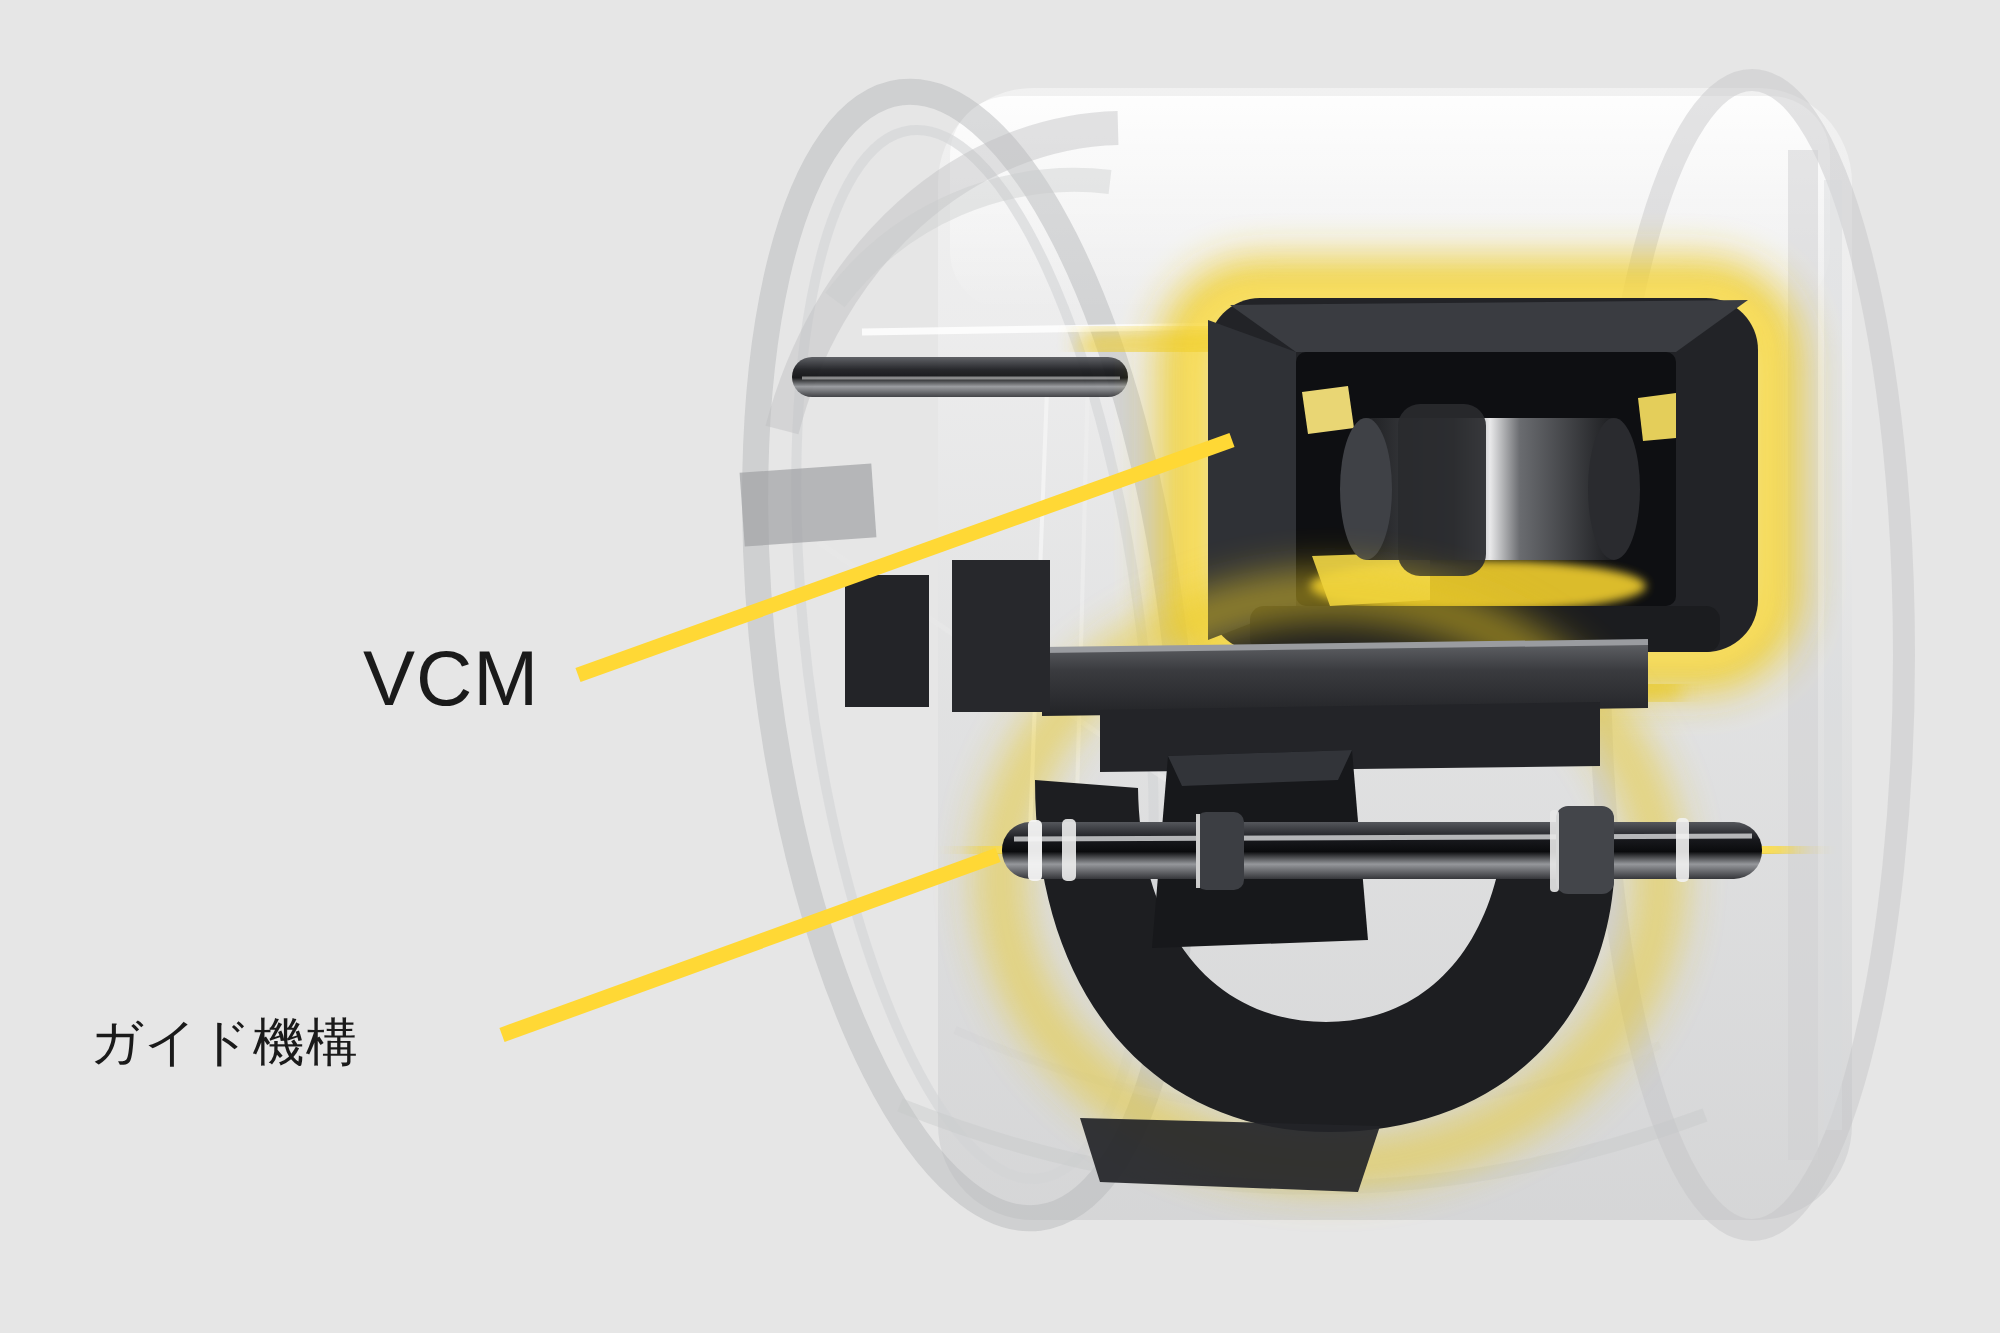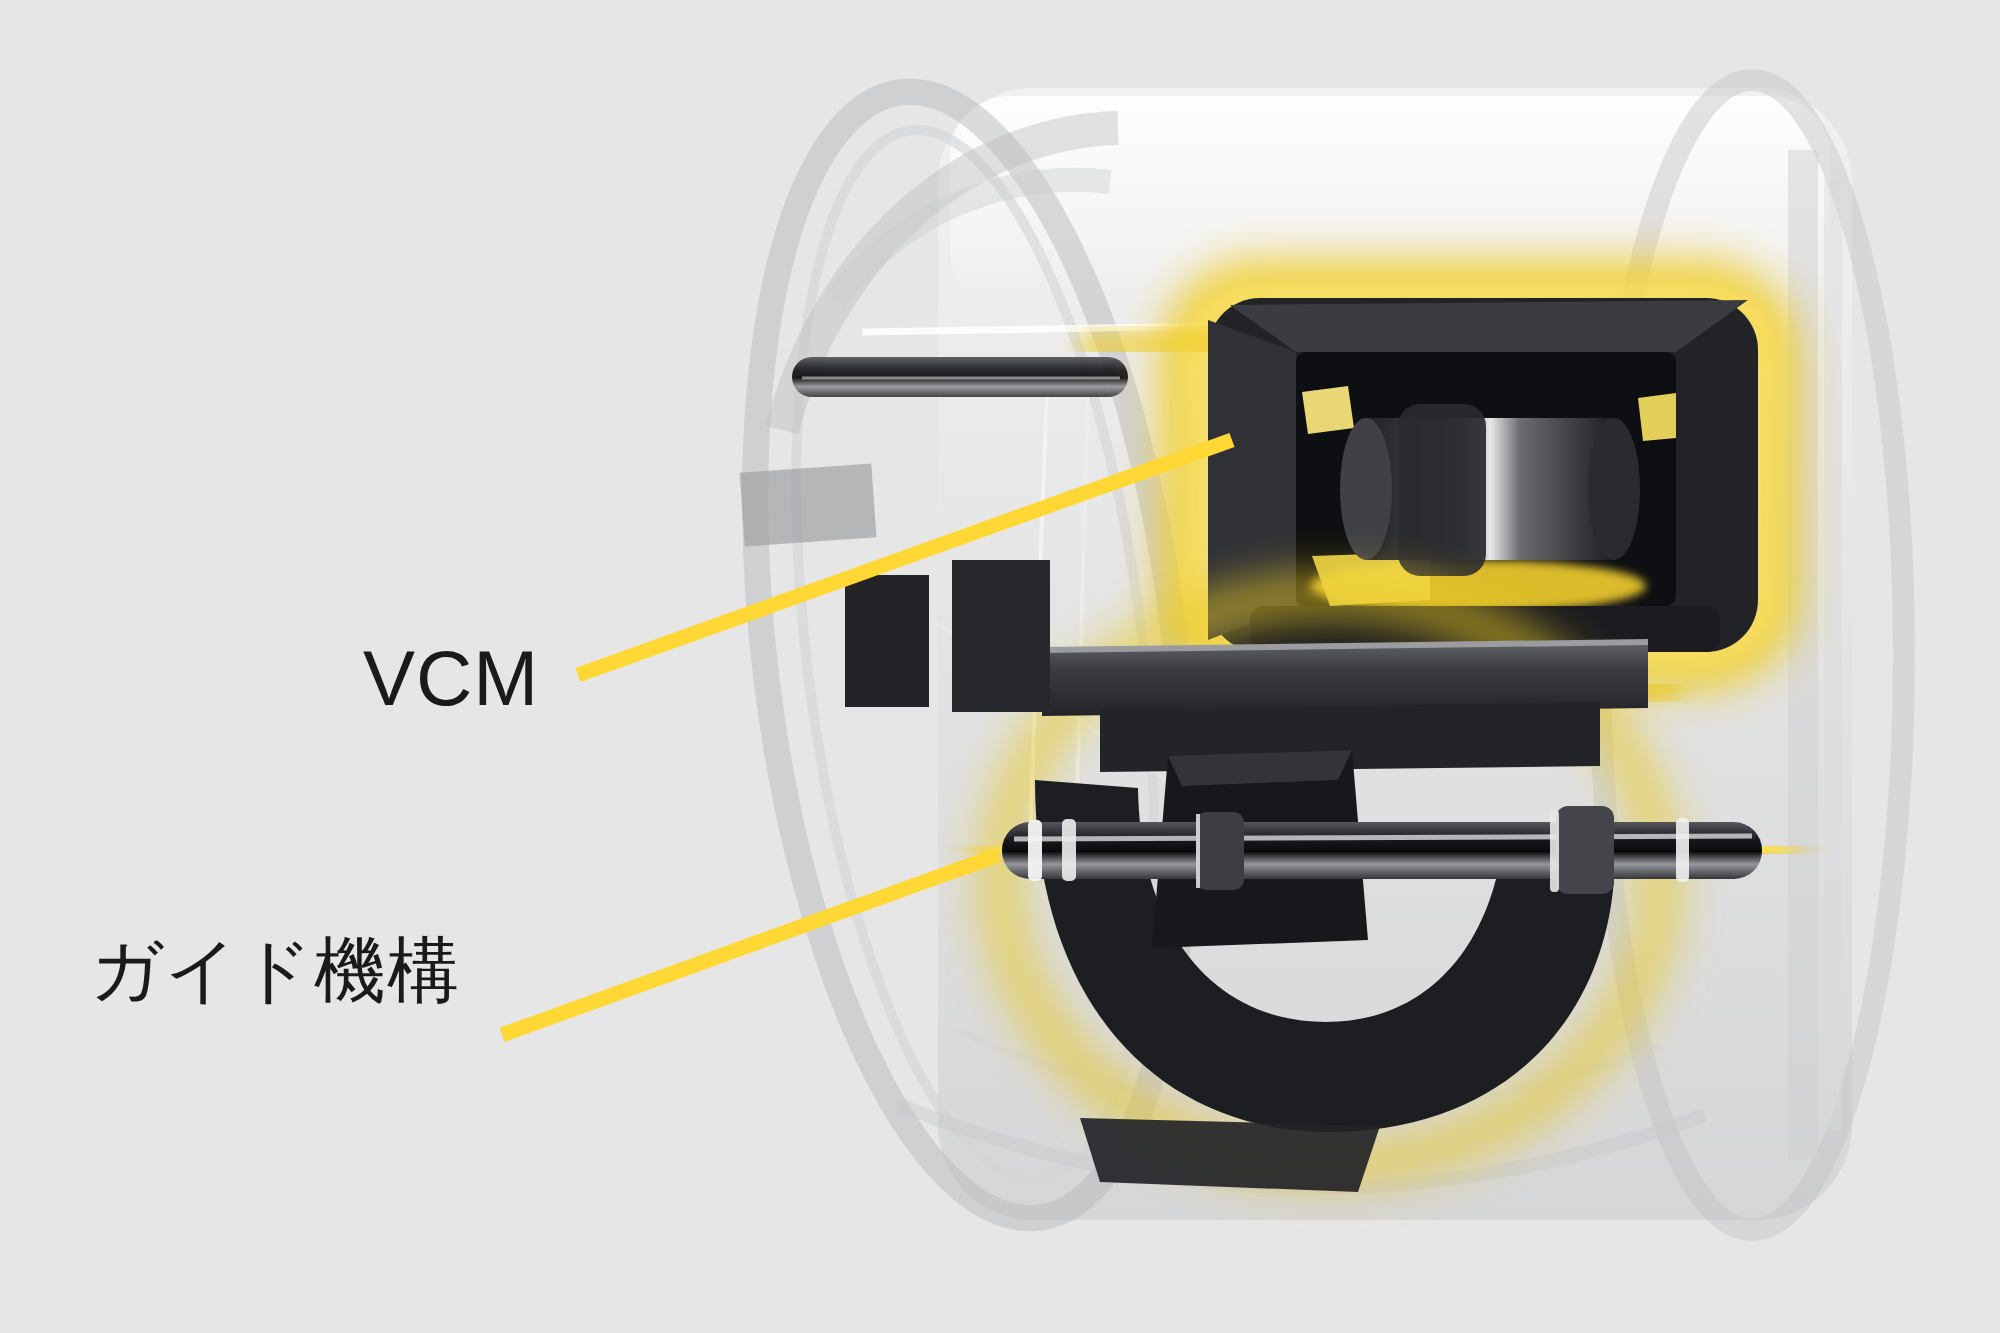--- a/index.html
+++ b/index.html
@@ -2,21 +2,21 @@
 <html><head>
 <meta charset="utf-8">
 <style>
   html,body{margin:0;padding:0;background:#cfcfcf;}
   .stage{position:relative;width:2000px;height:1333px;overflow:hidden;
          background:#e6e6e6;font-family:"Liberation Sans","DejaVu Sans",sans-serif;}
   .stage svg{position:absolute;left:0;top:0;}
   .callout-label{position:absolute;color:#1a1a1a;line-height:1;white-space:nowrap;
                  letter-spacing:1px;}
   .label-vcm{left:363px;top:639px;font-size:78px;}
-  .label-guide{left:90px;top:934px;font-size:72px;}
+  .label-guide{left:90px;top:1016px;font-size:52px;}
 </style>
 </head>
 <body>
 
 <div class="stage">
 
 <svg width="2000" height="1333" viewBox="0 0 2000 1333">
   <defs>
     <linearGradient id="bodyGrad" x1="0" y1="0" x2="0" y2="1">
       <stop offset="0" stop-color="#fbfbfb"></stop>

